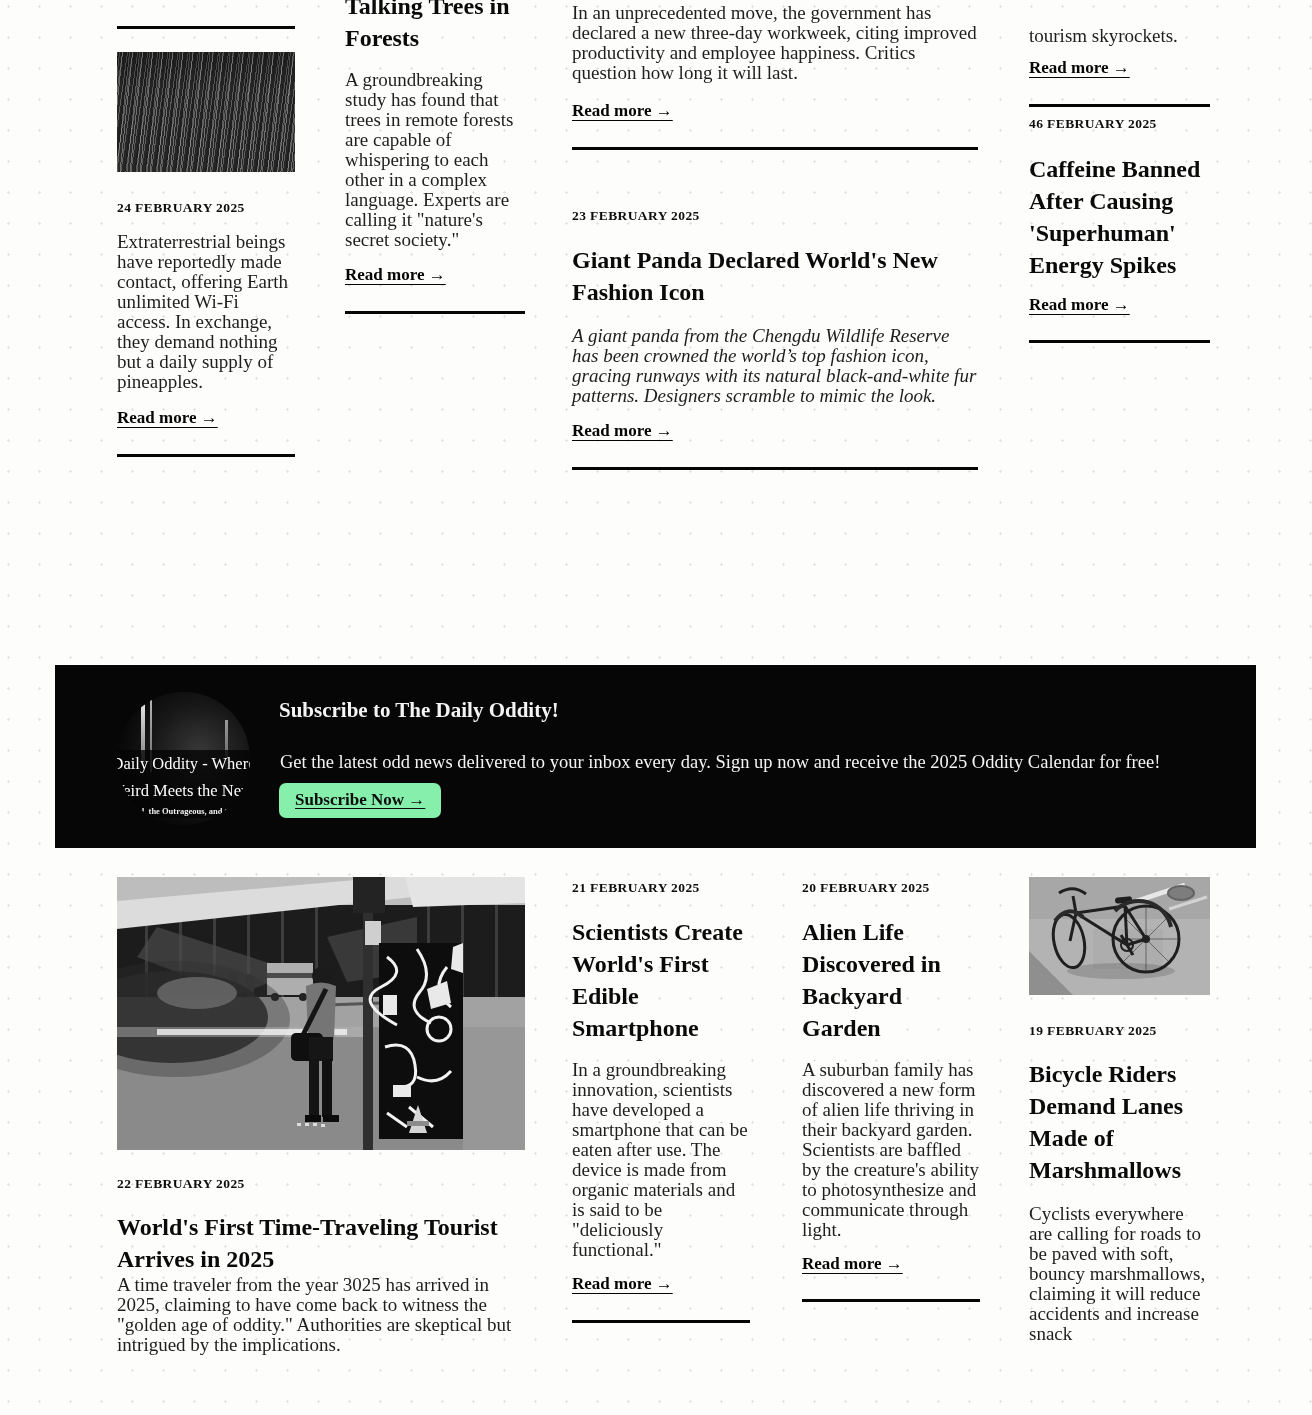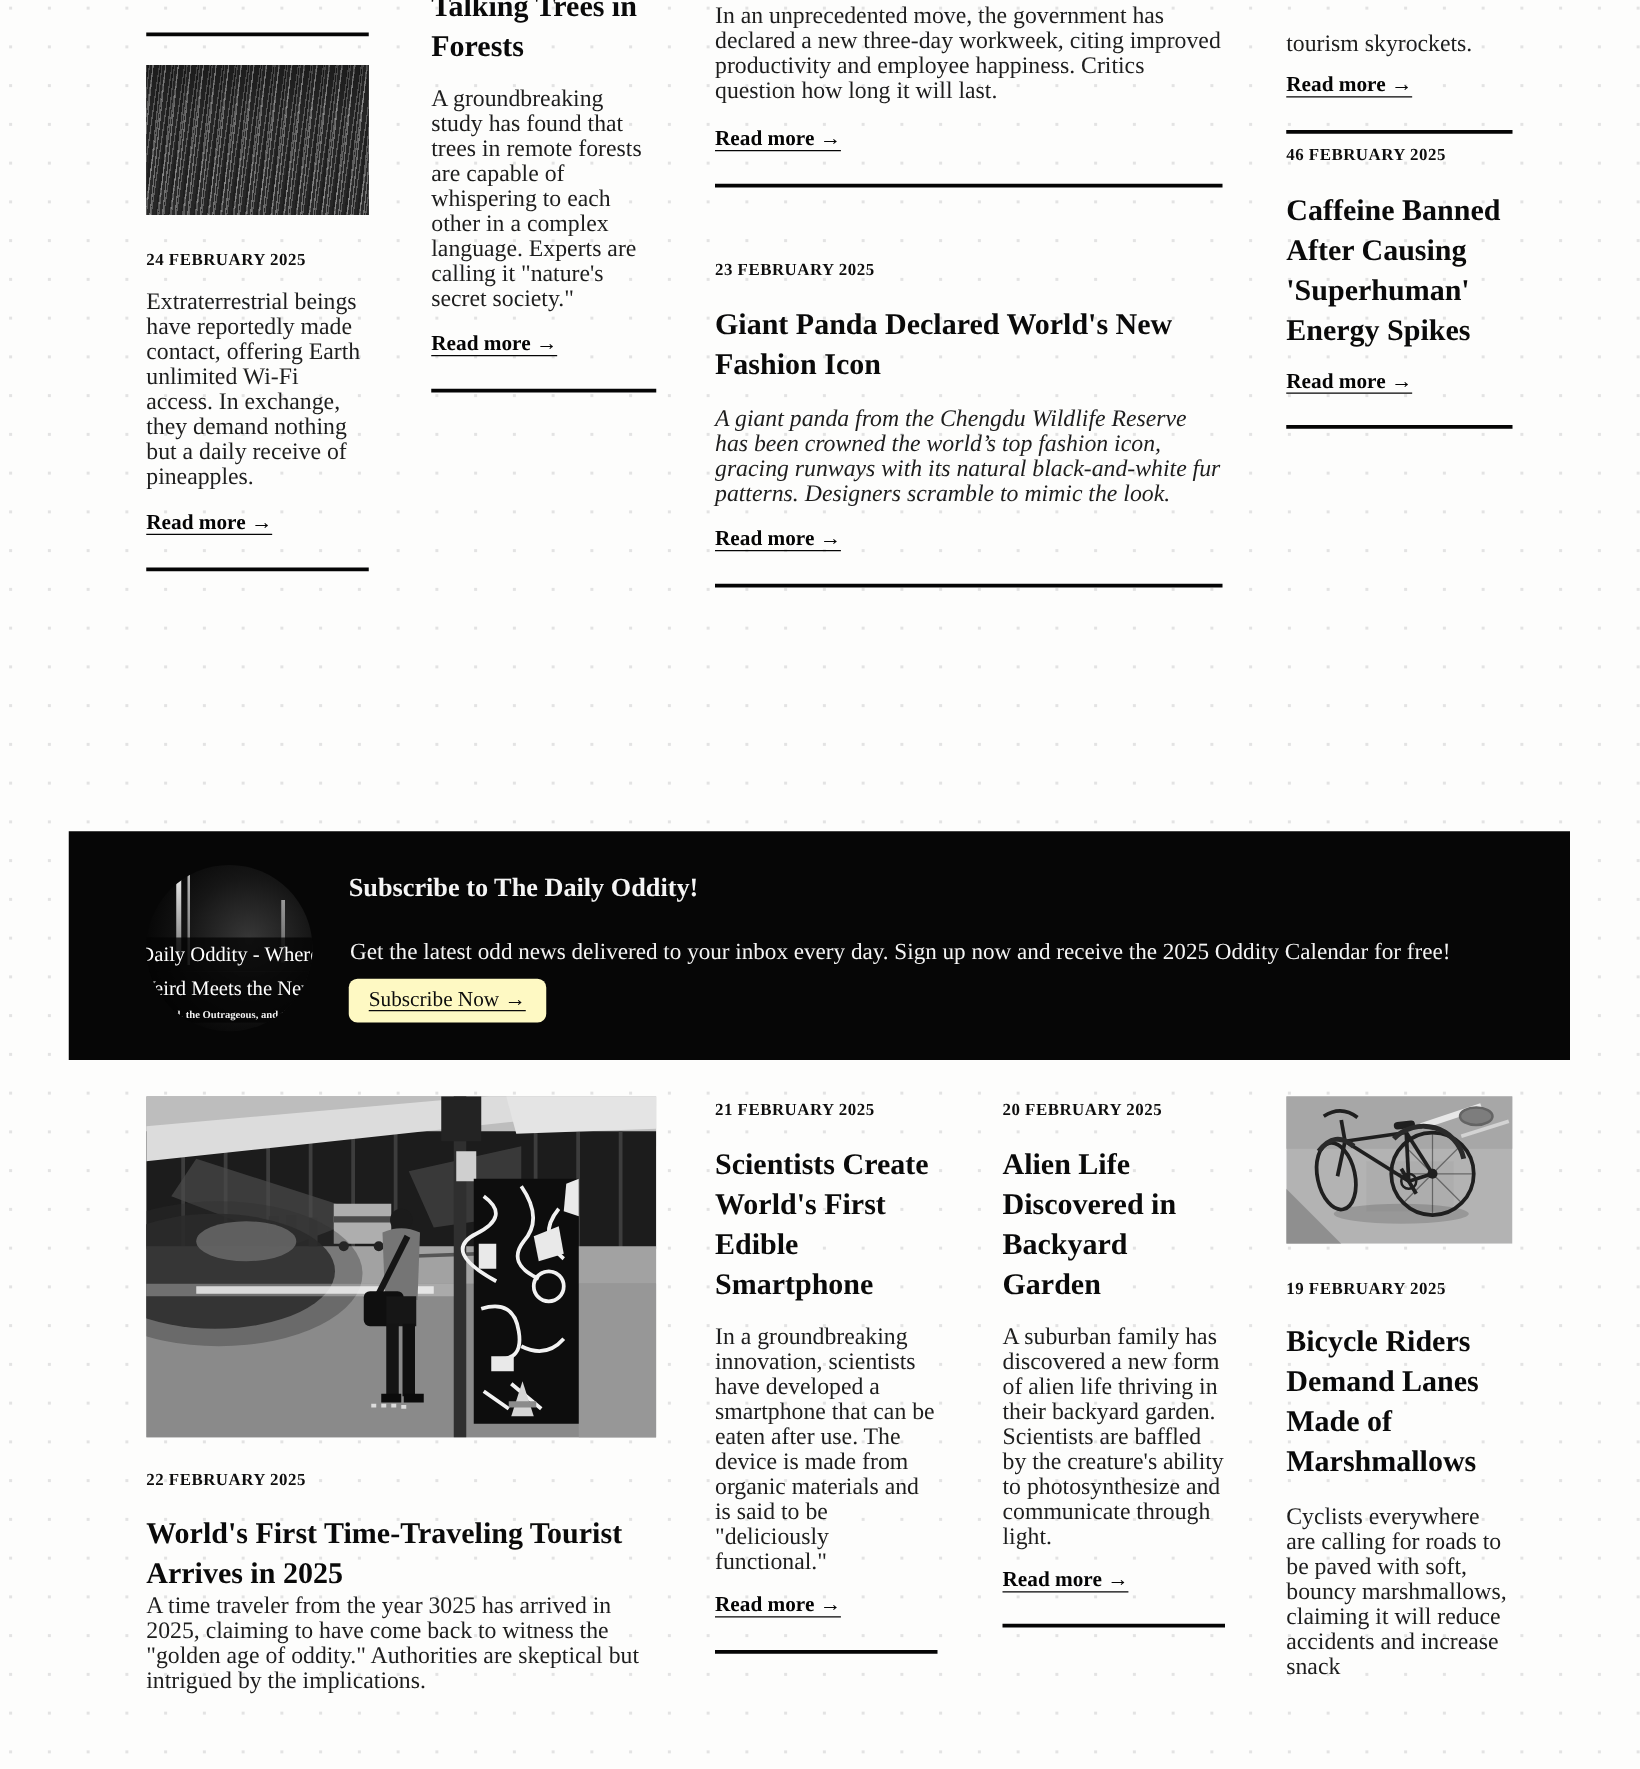--- a/index.html
+++ b/index.html
@@ -58,36 +58,36 @@
     background:rgba(4,4,4,0.78); white-space:nowrap;
   }
   .logo-line2 {
     display:block; font-size:8.5px; font-weight:bold; line-height:14px; color:#f0f0f0;
     background:rgba(4,4,4,0.78); white-space:nowrap;
   }
   .banner-heading { position:absolute; left:224px; top:33px; font-size:21px; font-weight:bold; }
   .banner-text { position:absolute; left:225px; top:85px; right:40px; font-size:18.5px; line-height:24px; }
   .subscribe-btn {
     position:absolute; left:224px; top:118px;
-    background:#fef9c3; color:#0c0c0c;
-    font-size:17px; font-weight:normal; text-decoration:underline; text-underline-offset:3px;
+    background:#86efac; color:#0c0c0c;
+    font-size:17px; font-weight:bold; text-decoration:underline; text-underline-offset:3px;
     padding:7px 16px 8px 16px; border-radius:7px; cursor:pointer; display:inline-block;
   }
   svg { display:block; }
 </style>
 </head>
 <body>
 
 <div class="page">
 
   <article class="card" style="left:117px; top:0; width:178px;">
     <div class="rule" style="margin-top:26px;"></div>
     <div class="thumb fur-img" style="margin-top:23px;"></div>
     <div class="date" style="margin-top:28px;">24 FEBRUARY 2025</div>
-    <p class="body" style="margin-top:16px;">Extraterrestrial beings have reportedly made contact, offering Earth unlimited Wi-Fi access. In exchange, they demand nothing but a daily receive of pineapples.</p>
+    <p class="body" style="margin-top:16px;">Extraterrestrial beings have reportedly made contact, offering Earth unlimited Wi-Fi access. In exchange, they demand nothing but a daily supply of pineapples.</p>
     <a class="readmore" style="margin-top:16px;">Read more →</a>
     <div class="rule" style="margin-top:26px;"></div>
   </article>
 
   <article class="card" style="left:345px; top:-10px; width:180px;">
     <h3 class="title">Talking Trees in Forests</h3>
     <p class="body" style="margin-top:16px;">A groundbreaking study has found that trees in remote forests are capable of whispering to each other in a complex language. Experts are calling it "nature's secret society."</p>
     <a class="readmore" style="margin-top:15px;">Read more →</a>
     <div class="rule" style="margin-top:26px;"></div>
   </article>

